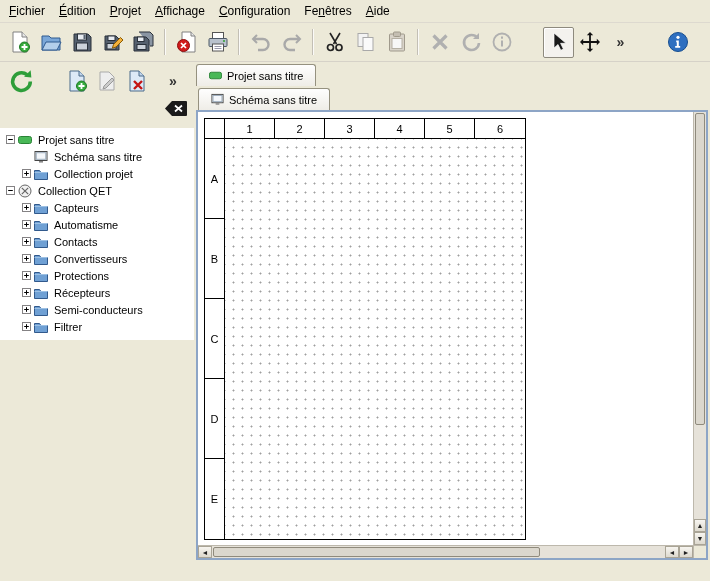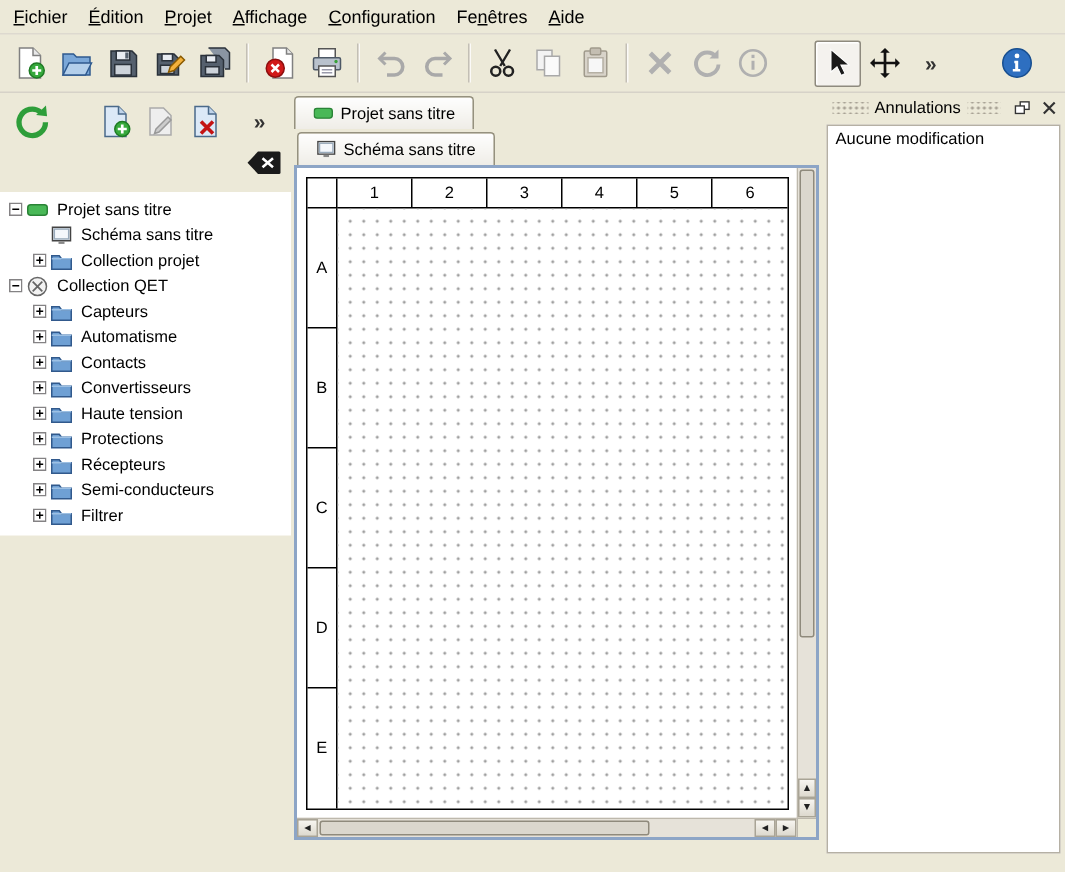--- a/index.html
+++ b/index.html
@@ -448,36 +448,20 @@
                 <path d="M2.2 4.5h4.6M4.5 2.2v4.6" stroke="#000"></path>
               </svg>
             </span>
             <span class="tree-icon">
               <svg viewBox="0 0 14 14">
                 <path d="M0.5 3.5h5l1.5 2h6.5v7H0.5z" fill="#6fa0d4" stroke="#31598c"></path>
                 <path d="M0.5 5.5h13" stroke="#9cc0e4" stroke-width="1"></path>
               </svg>
             </span>
             <span class="tree-label">Convertisseurs</span>
-          </div>
-          <div class="tree-row">
-            <span class="tree-indent" style="width: 16px;"></span>
-            <span class="tree-expander">
-              <svg viewBox="0 0 9 9">
-                <rect x="0.5" y="0.5" width="8" height="8" fill="#fff" stroke="#848284"></rect>
-                <path d="M2.2 4.5h4.6M4.5 2.2v4.6" stroke="#000"></path>
-              </svg>
-            </span>
-            <span class="tree-icon">
-              <svg viewBox="0 0 14 14">
-                <path d="M0.5 3.5h5l1.5 2h6.5v7H0.5z" fill="#6fa0d4" stroke="#31598c"></path>
-                <path d="M0.5 5.5h13" stroke="#9cc0e4" stroke-width="1"></path>
-              </svg>
-            </span>
-            <span class="tree-label">Haute tension</span>
           </div>
           <div class="tree-row">
             <span class="tree-indent" style="width: 16px;"></span>
             <span class="tree-expander">
               <svg viewBox="0 0 9 9">
                 <rect x="0.5" y="0.5" width="8" height="8" fill="#fff" stroke="#848284"></rect>
                 <path d="M2.2 4.5h4.6M4.5 2.2v4.6" stroke="#000"></path>
               </svg>
             </span>
             <span class="tree-icon">
@@ -595,40 +579,15 @@
           <button class="sbtn">◄</button>
           <div class="hthumb"></div>
           <div class="htrack"></div>
           <button class="sbtn">◄</button>
           <button class="sbtn">►</button>
         </div>
         <div class="sb-corner"></div>
       </div>
     </div>
 
-    <div class="dock right-dock">
-      <div class="dock-titlebar">
-        <span class="grip short"></span>
-        <span class="dock-title">Annulations</span>
-        <span class="grip"></span>
-        <button class="dock-btn">
-            <span>
-              <svg viewBox="0 0 12 11">
-                <rect x="4.5" y="1" width="6.5" height="5.5" fill="#fff" stroke="#333"></rect>
-                <rect x="1" y="4" width="6.5" height="5.5" fill="#fff" stroke="#333"></rect>
-              </svg>
-            </span>
-          </button>
-        <button class="dock-btn">
-            <span>
-              <svg viewBox="0 0 12 11">
-                <path d="M2 1.5l8 8M10 1.5l-8 8" stroke="#333" stroke-width="1.6"></path>
-              </svg>
-            </span>
-          </button>
-      </div>
-      <div class="undo-list">
-        <div class="undo-item">Aucune modification</div>
-      </div>
-    </div>
 
   </div>
 </div>
 
 </body></html>

